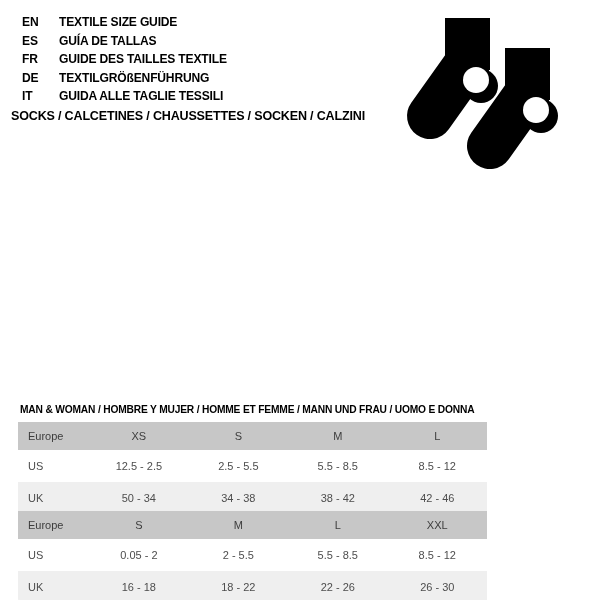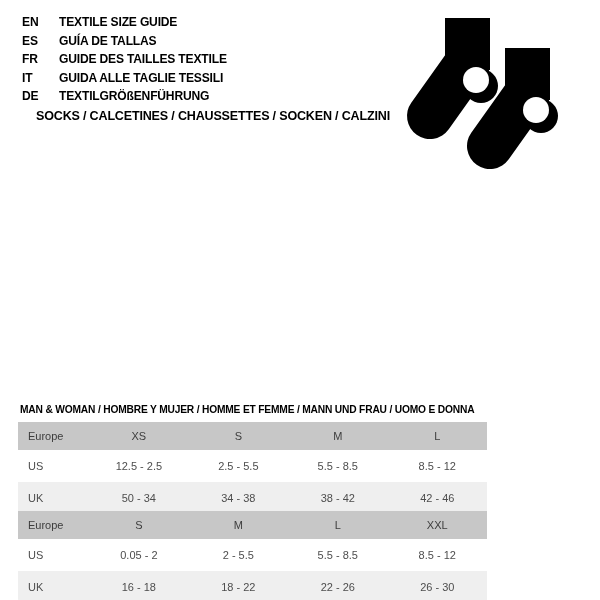--- a/index.html
+++ b/index.html
@@ -10,21 +10,21 @@
   
   .cond{display:inline-block;transform:scaleX(0.93);transform-origin:0 0;letter-spacing:-0.2px;}
 
   
   .lang-list{position:absolute;left:22px;top:13px;}
   .lang-row{display:flex;font-weight:bold;font-size:13px;line-height:18.5px;}
   .lang-code{width:37px;flex:0 0 37px;}
   .lang-label{white-space:nowrap;}
 
   
-  .category{position:absolute;left:36px;top:108px;font-weight:bold;font-size:13.5px;white-space:nowrap;}
+  .category{position:absolute;left:11px;top:108px;font-weight:bold;font-size:13.5px;white-space:nowrap;}
 
   
   .socks{position:absolute;left:393px;top:0;}
 
   
   .tbl{position:absolute;left:18px;width:469px;}
   .tbl-adult{top:403px;}
   .tbl-children{top:511px;}
   .tbl h2{margin:0 0 7px 2px;font-size:11px;font-weight:bold;white-space:nowrap;text-align:right;}
   .tbl table{width:100%;border-collapse:collapse;table-layout:fixed;font-size:11px;}
@@ -46,26 +46,26 @@
     </div>
     <div class="lang-row">
       <span class="lang-code cond">ES</span>
       <span class="lang-label cond">GUÍA DE TALLAS</span>
     </div>
     <div class="lang-row">
       <span class="lang-code cond">FR</span>
       <span class="lang-label cond">GUIDE DES TAILLES TEXTILE</span>
     </div>
     <div class="lang-row">
+      <span class="lang-code cond">DE</span>
+      <span class="lang-label cond">TEXTILGRÖßENFÜHRUNG</span>
+    </div>
+    <div class="lang-row">
       <span class="lang-code cond">IT</span>
       <span class="lang-label cond">GUIDA ALLE TAGLIE TESSILI</span>
-    </div>
-    <div class="lang-row">
-      <span class="lang-code cond">DE</span>
-      <span class="lang-label cond">TEXTILGRÖßENFÜHRUNG</span>
     </div>
   </div>
 
   <div class="category">
     <span class="cond">SOCKS / CALCETINES / CHAUSSETTES / SOCKEN / CALZINI</span>
   </div>
 
   <svg class="socks" width="180" height="185" viewBox="0 0 180 185" aria-hidden="true">
     <g id="sock-shape">
       <rect x="52" y="18" width="45" height="52" fill="#000"></rect>

